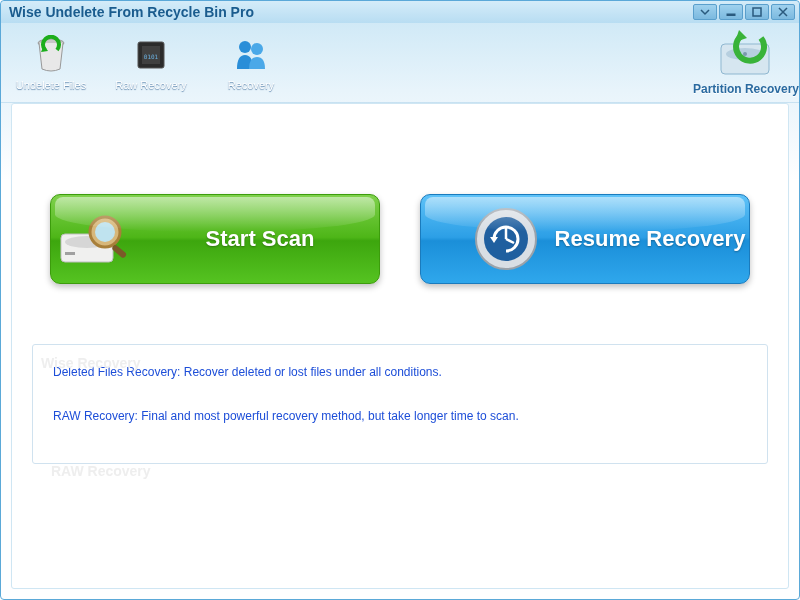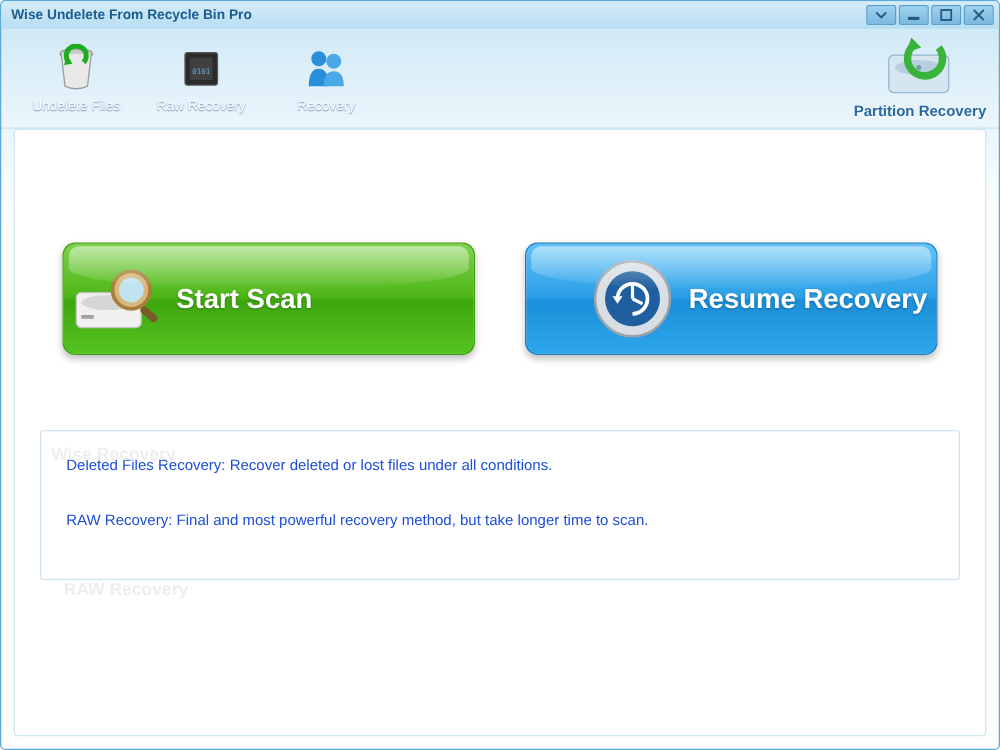--- a/index.html
+++ b/index.html
@@ -23,42 +23,42 @@
     height: 22px;
     background: linear-gradient(to bottom, #d4ecf9, #b8ddf2);
     display: flex;
     align-items: center;
     justify-content: space-between;
     padding: 0 4px 0 8px;
     border-top-left-radius: 4px;
     border-top-right-radius: 4px;
   }
   .titlebar-title {
-    font-size: 11px;
+    font-size: 14px;
     color: #1a5c8e;
     font-weight: bold;
   }
   .win-controls { display: flex; gap: 2px; }
   .win-btn {
     width: 24px;
     height: 16px;
     background: linear-gradient(to bottom, #9fd1ee, #7bb9df);
     border: 1px solid #5a9fcc;
     border-radius: 2px;
     display: flex;
     align-items: center;
     justify-content: center;
     cursor: pointer;
   }
   .win-btn svg { width: 10px; height: 10px; fill: #2a5a7e; stroke: #2a5a7e; }
   .toolbar {
     height: 80px;
     display: flex;
     align-items: center;
-    padding: 0 10px;
+    padding: 0 0;
     background: transparent;
     border-bottom: 1px solid rgba(120,180,220,0.3);
   }
   .tool-item {
     display: flex;
     flex-direction: column;
     align-items: center;
     width: 100px;
     cursor: pointer;
   }
@@ -139,20 +139,21 @@
     display: flex;
     align-items: center;
     justify-content: center;
   }
   .big-btn .btn-text {
     flex: 1;
     color: #fff;
     font-size: 22px;
     font-weight: bold;
     text-shadow: 0 1px 2px rgba(0,0,0,0.3);
+    text-align: center;
   }
   .info-box {
     margin-top: 60px;
     border: 1px solid #d0e2ef;
     border-radius: 3px;
     padding: 20px 20px 24px;
     background: #fff;
   }
   .info-line {
     font-size: 12px;

